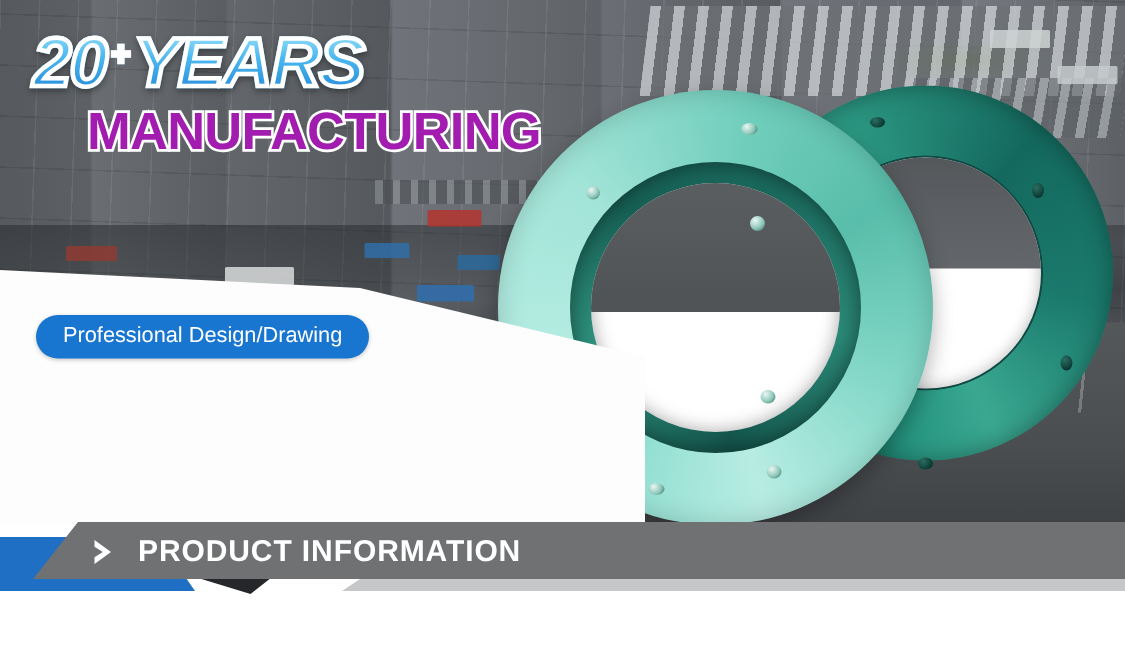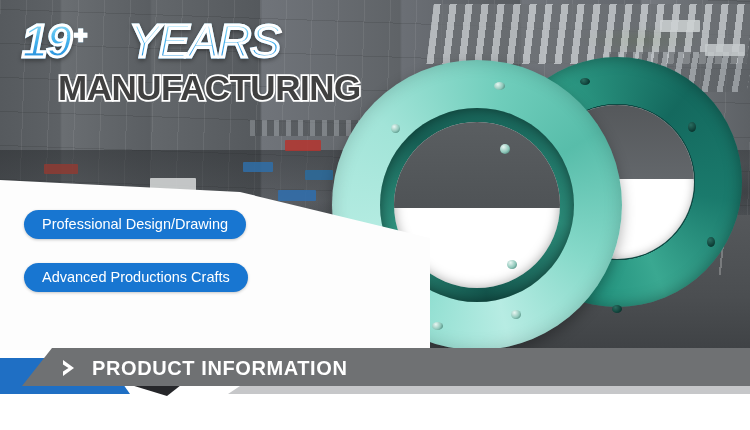--- a/index.html
+++ b/index.html
@@ -62,29 +62,28 @@
     -webkit-text-stroke:3px #ffffff;paint-order:stroke fill;
     filter:drop-shadow(0 2px 2px rgba(0,0,0,.35));
   }
   .years-plus{
     font-size:22px;font-weight:bold;line-height:22px;margin:0 2px 0 3px;position:relative;top:-14px;
     background:linear-gradient(180deg,#a6e7f8,#2a92dd);
     -webkit-background-clip:text;background-clip:text;color:transparent;
     -webkit-text-stroke:2.5px #ffffff;paint-order:stroke fill;
   }
   .years-word{
-    font-size:46px;font-weight:normal;font-style:italic;letter-spacing:-1px;line-height:46px;
+    font-size:46px;font-weight:bold;font-style:italic;letter-spacing:-1px;line-height:46px;
     background:linear-gradient(180deg,#a9e9f9 0%,#4cb8ef 45%,#1f86d8 100%);
     -webkit-background-clip:text;background-clip:text;color:transparent;
     -webkit-text-stroke:3px #ffffff;paint-order:stroke fill;
     filter:drop-shadow(0 2px 2px rgba(0,0,0,.35));
-    margin-left:40px;
   }
   .h-line{
-    font-size:35px;font-weight:bold;line-height:38px;color:#404040;
+    font-size:35px;font-weight:bold;line-height:38px;color:#a21caf;
     -webkit-text-stroke:3.5px #ffffff;paint-order:stroke fill;
     letter-spacing:-0.5px;margin-top:3px;padding-left:36px;
   }
 
   
   .rings{position:absolute;left:322px;top:52px;width:430px;height:300px;z-index:5;}
   .ring{position:absolute;border-radius:50%;}
   .ring-back{
     left:170px;top:5px;width:250px;height:250px;
     background:
@@ -119,21 +118,21 @@
   .bolt.dark{background:radial-gradient(circle at 35% 30%,#2a6d60,#0c3b34 70%,#06231f);}
 
   
   .white-panel{position:absolute;left:0;top:168px;width:430px;height:182px;z-index:7;
     background:#fdfdfd;clip-path:polygon(0 12px, 240px 24px, 430px 70px, 430px 182px, 0 182px);}
 
   
   .badges{position:absolute;left:24px;top:210px;z-index:9;}
   .badge{
     display:inline-block;border-radius:17px;
-    padding:6px 18px 7px 18px;margin-bottom:24px;
+    padding:6px 18px 7px 18px;margin-bottom:6px;
     font-size:14.5px;color:#ffffff;white-space:nowrap;
     box-shadow:0 1px 3px rgba(0,0,0,.22);
   }
 
   
   .bar-wrap{position:absolute;left:0;top:348px;width:750px;height:46px;z-index:10;}
   .bar-blue{position:absolute;left:0;top:10px;width:130px;height:36px;background:#1f6fc4;
     clip-path:polygon(0 0, 105px 0, 130px 36px, 0 36px);}
   .bar-dark{position:absolute;left:95px;top:26px;width:100px;height:22px;background:#26272a;
     clip-path:polygon(0 0, 100px 0, 72px 22px, 0 0);}
@@ -200,37 +199,34 @@
     <div class="bolt" style="left:69px;top:72px;width:9px;height:9px;"></div>
     <div class="bolt" style="left:36px;top:185px;width:9px;height:10px;"></div>
     <div class="bolt" style="left:110px;top:270px;width:11px;height:8px;"></div>
     <div class="bolt" style="left:189px;top:258px;width:10px;height:9px;"></div>
     <div class="bolt" style="left:178px;top:92px;width:10px;height:10px;"></div>
     <div class="bolt" style="left:185px;top:208px;width:10px;height:9px;"></div>
   </div>
 
   <div class="headline">
     <div class="years-row">
-      <span class="years-18">19</span>
+      <span class="years-18">20</span>
       <span class="years-plus">+</span>
       <span class="years-word">YEARS</span>
     </div>
     <div class="h-line">MANUFACTURING</div>
   </div>
 
   <div class="white-panel"></div>
 
   <div class="badges">
     <div class="badge" style="background:#1876d1;">
       <span>Professional Design/Drawing</span>
     </div>
     <br>
-    <div class="badge" style="background:#1876d1;">
-      <span>Advanced Productions Crafts</span>
-    </div>
   </div>
 
   <div class="bar-wrap">
     <div class="bar-blue"></div>
     <div class="bar-dark"></div>
     <div class="bar-gray"></div>
     <div class="bar-gray-light"></div>
     <div class="bar-chev">
       <svg width="22" height="20" viewBox="0 0 22 20" aria-hidden="true">
         <path d="M3 2 L14 10 L3 18 L3 13.5 L8.5 10 L3 6.5 Z" fill="#ffffff"></path>

